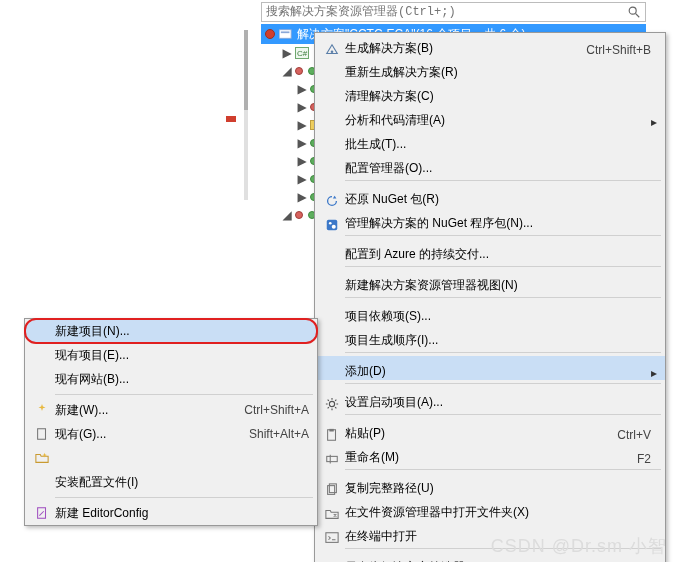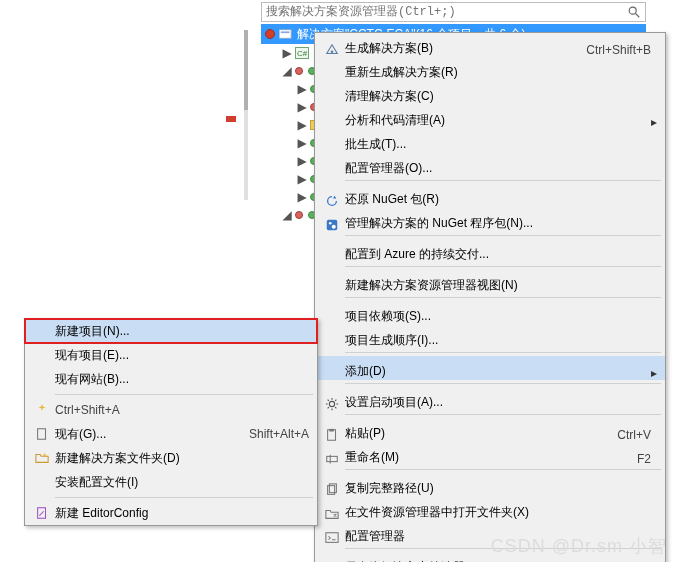--- a/index.html
+++ b/index.html
@@ -29,21 +29,21 @@
 .ctx1 { position: absolute; left: 314px; top: 32px; width: 352px; background: #f0f0f0; border: 1px solid #999; box-shadow: 2px 2px 4px rgba(0,0,0,0.25); }
 .ctx1 .row { display: flex; align-items: flex-end; height: 24px; padding: 0 8px 0 4px; }
 .ctx1 .row .icol { width: 26px; display: flex; align-items: center; justify-content: center; }
 .ctx1 .row .lbl { flex: 1; color: #000; }
 .ctx1 .row .sc { color: #444; padding-right: 6px; }
 .ctx1 .row .arr { width: 10px; color: #333; text-align: right; }
 .ctx1 .sep { height: 1px; background: #d0d0d0; margin: 3px 4px 3px 30px; }
 .ctx1 .row.hl { background: #c9def5; }
 
 .ctx2 { position: absolute; left: 24px; top: 318px; width: 294px; background: #f0f0f0; border: 1px solid #999; box-shadow: 2px 2px 4px rgba(0,0,0,0.25); }
-.ctx2 .row { display: flex; align-items: center; height: 24px; padding: 0 8px 0 4px; }
+.ctx2 .row { display: flex; align-items: center; height: 24px; padding: 0 8px 0 4px; border-radius: 11px; }
 .ctx2 .row .icol { width: 26px; display: flex; align-items: center; justify-content: center; }
 .ctx2 .row .lbl { flex: 1; color: #000; }
 .ctx2 .row .sc { color: #444; }
 .ctx2 .sep { height: 1px; background: #d0d0d0; margin: 3px 4px 3px 30px; }
 .ctx2 .row.hl { background: #c9def5; outline: 2px solid #e02020; outline-offset: -1px; }
 
 .watermark { position: absolute; right: 6px; bottom: 4px; color: #dcdcdc; font-size: 18px; letter-spacing: 1px; }
 
 .red-marker { position: absolute; left: 226px; top: 116px; width: 10px; height: 6px; background: #d03e2e; }
 
@@ -270,21 +270,21 @@
         </span>
       <span class="lbl">在文件资源管理器中打开文件夹(X)</span>
     </div>
     <div class="row">
       <span class="icol">
           <svg width="14" height="14" viewBox="0 0 16 16">
             <rect x="1" y="2" width="14" height="11" fill="none" stroke="#777" stroke-width="1.2"></rect>
             <path d="M4 6l2 2-2 2M8 10h4" stroke="#777" stroke-width="1.2" fill="none"></path>
           </svg>
         </span>
-      <span class="lbl">配置管理器</span>
+      <span class="lbl">在终端中打开</span>
     </div>
     <div class="sep"></div>
     <div class="row">
         <span class="icol"></span>
         <span class="lbl">另存为解决方案筛选器</span>
       </div>
 
   </div>
 
   <div class="ctx2">
@@ -300,39 +300,39 @@
         <span class="icol"></span>
         <span class="lbl">现有网站(B)...</span>
       </div>
     <div class="sep"></div>
     <div class="row">
       <span class="icol">
           <svg width="14" height="14" viewBox="0 0 16 16">
             <path d="M8 1l1 3 3 1-3 1-1 3-1-3-3-1 3-1z" fill="#e8b83e"></path>
           </svg>
         </span>
+      <span class="lbl">新建(W)...</span>
       <span class="sc">Ctrl+Shift+A</span>
     </div>
     <div class="row">
       <span class="icol">
           <svg width="14" height="14" viewBox="0 0 16 16">
             <rect x="3" y="2" width="9" height="12" fill="none" stroke="#777" stroke-width="1.2"></rect>
           </svg>
         </span>
       <span class="lbl">现有(G)...</span>
       <span class="sc">Shift+Alt+A</span>
     </div>
     <div class="row">
       <span class="icol">
           <svg width="14" height="14" viewBox="0 0 16 16">
             <path d="M1 4h5l1 2h8v7H1z" fill="none" stroke="#c99a30" stroke-width="1.2"></path>
             <path d="M11 2l.7 2 2 .7-2 .7-.7 2-.7-2-2-.7 2-.7z" fill="#e8b83e"></path>
           </svg>
         </span>
-      <span class="lbl">新建解决方案文件夹(D)</span>
     </div>
     <div class="row">
         <span class="icol"></span>
         <span class="lbl">安装配置文件(I)</span>
       </div>
     <div class="sep"></div>
     <div class="row">
       <span class="icol">
           <svg width="14" height="14" viewBox="0 0 16 16">
             <rect x="3" y="2" width="9" height="12" fill="none" stroke="#a050c0" stroke-width="1.2"></rect>

